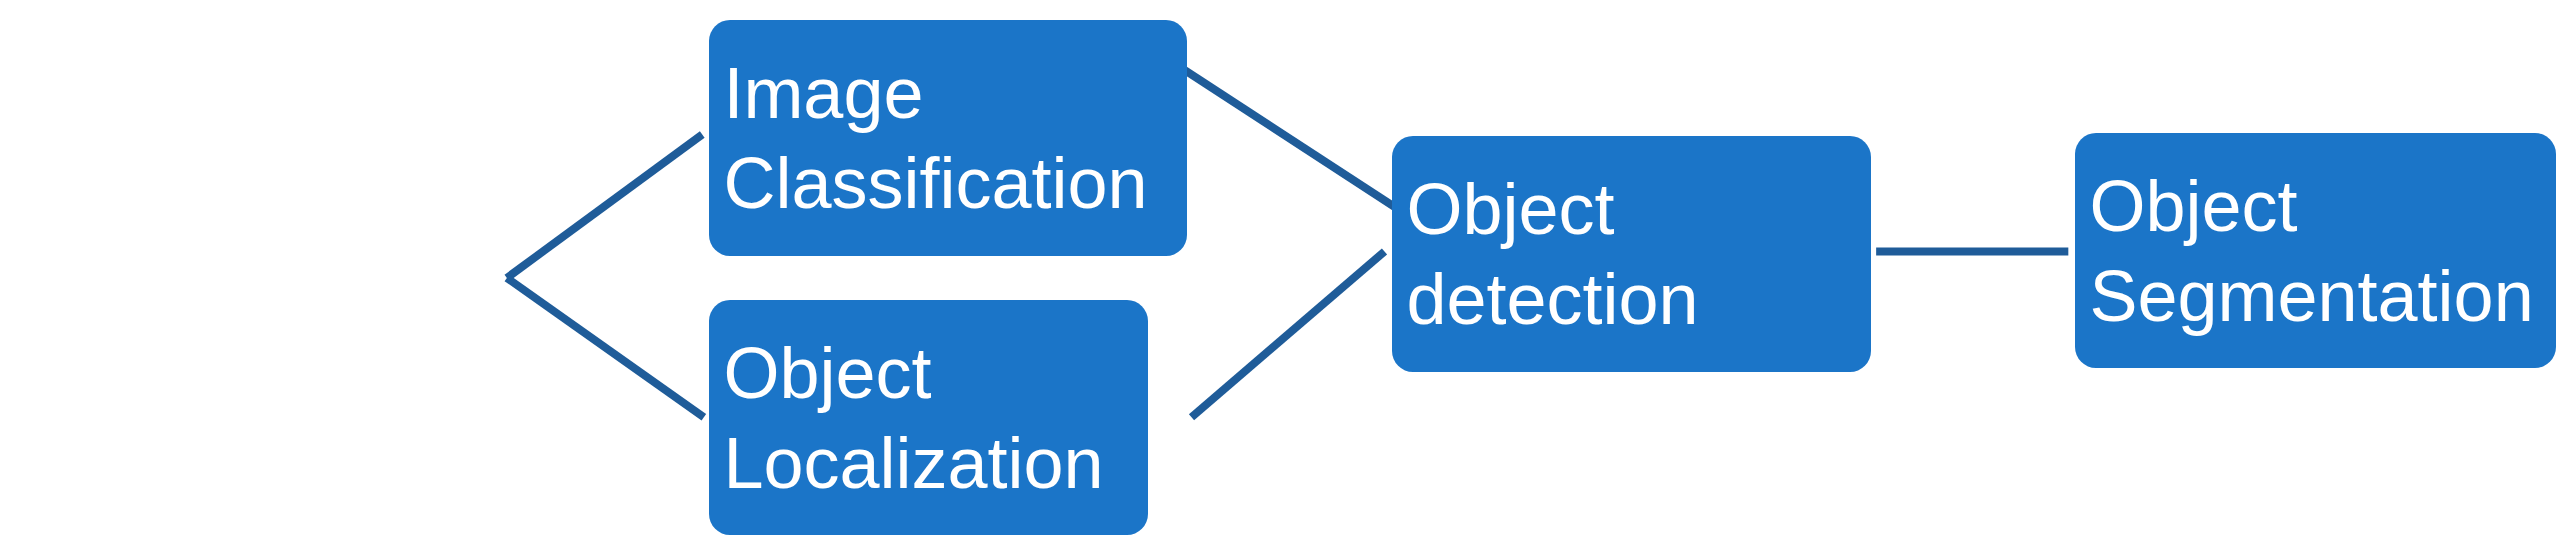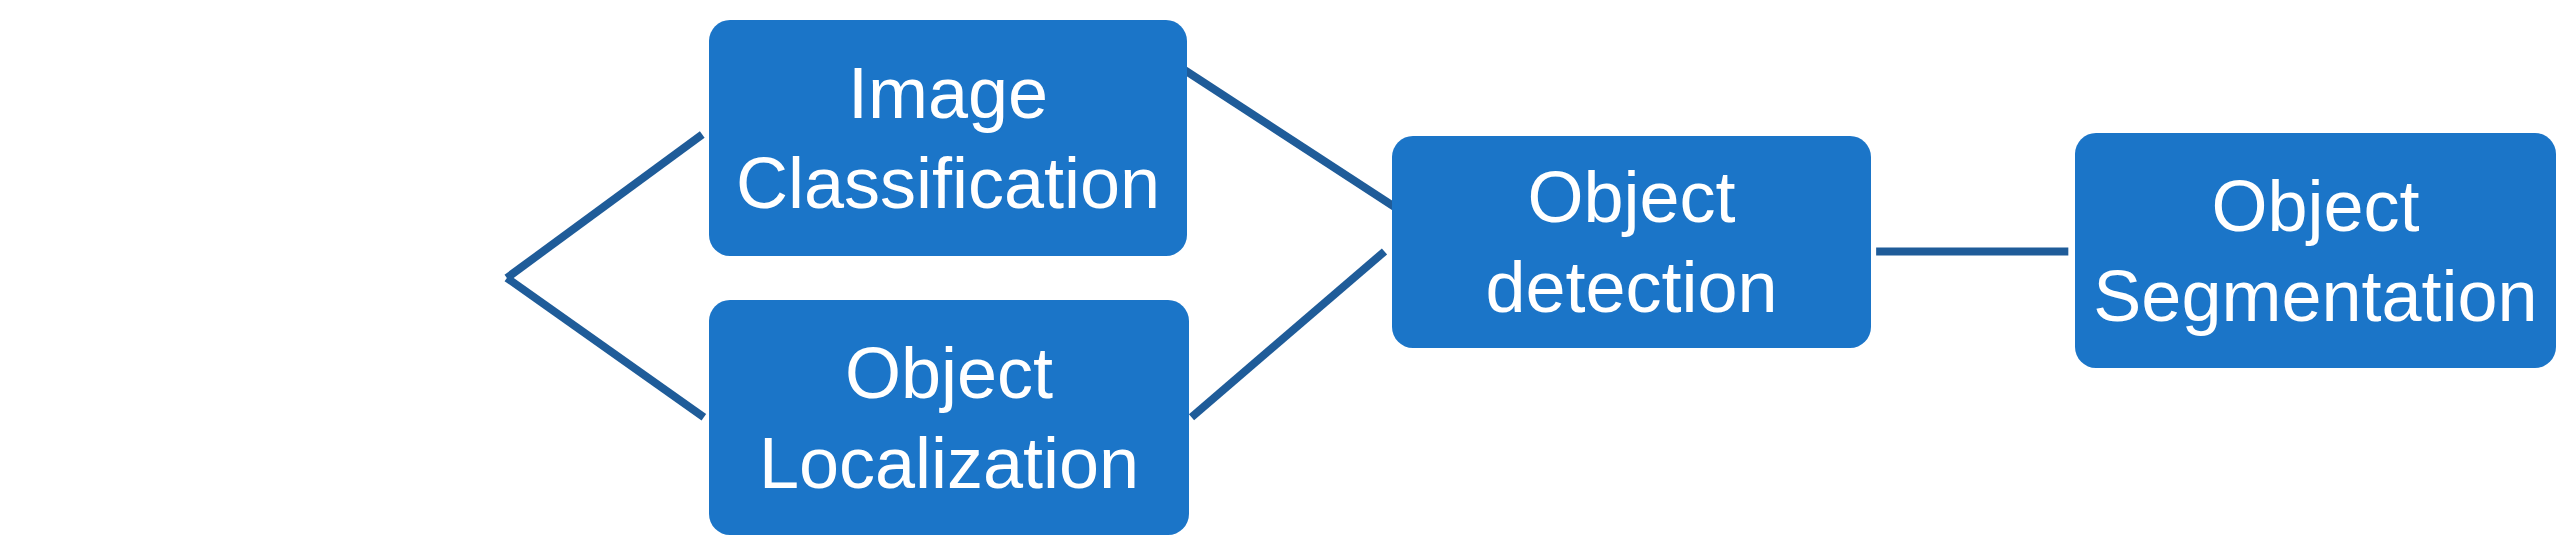--- a/index.html
+++ b/index.html
@@ -24,34 +24,34 @@
     stroke:var(--connector-color);
     stroke-width:10;
     stroke-linecap:butt;
   }
   .node{
     position:absolute;
     background:var(--node-fill);
     border-radius:21px;
     color:var(--text-color);
     display:flex;align-items:center;justify-content:center;
-    text-align:center;
+    text-align:left;
     font-size:72px;
     line-height:90px;
     letter-spacing:0px;
   }
   .node .label{
     display:block;
     padding:0 14.4px;
   }
   
   .n-recognition  {left:24px;  top:164px; width:482px; height:234px;}
   .n-classification{left:709px; top:20px;  width:478px; height:236px;}
-  .n-localization {left:709px; top:300px; width:480px; height:235px;}
-  .n-detection    {left:1392px;top:136px; width:479px; height:212px;}
+  .n-localization {left:709px; top:300px; width:439px; height:235px;}
+  .n-detection    {left:1392px;top:136px; width:479px; height:236px;}
   .n-segmentation {left:2075px;top:133px; width:481px; height:235px;}
 </style>
 </head>
 <body>
 
 <div class="canvas">
 
   <svg class="connectors" viewBox="0 0 3217 698" xmlns="http://www.w3.org/2000/svg" aria-hidden="true">
     <line x1="633" y1="347" x2="877" y2="168"></line>
     <line x1="633" y1="347" x2="879" y2="521"></line>

